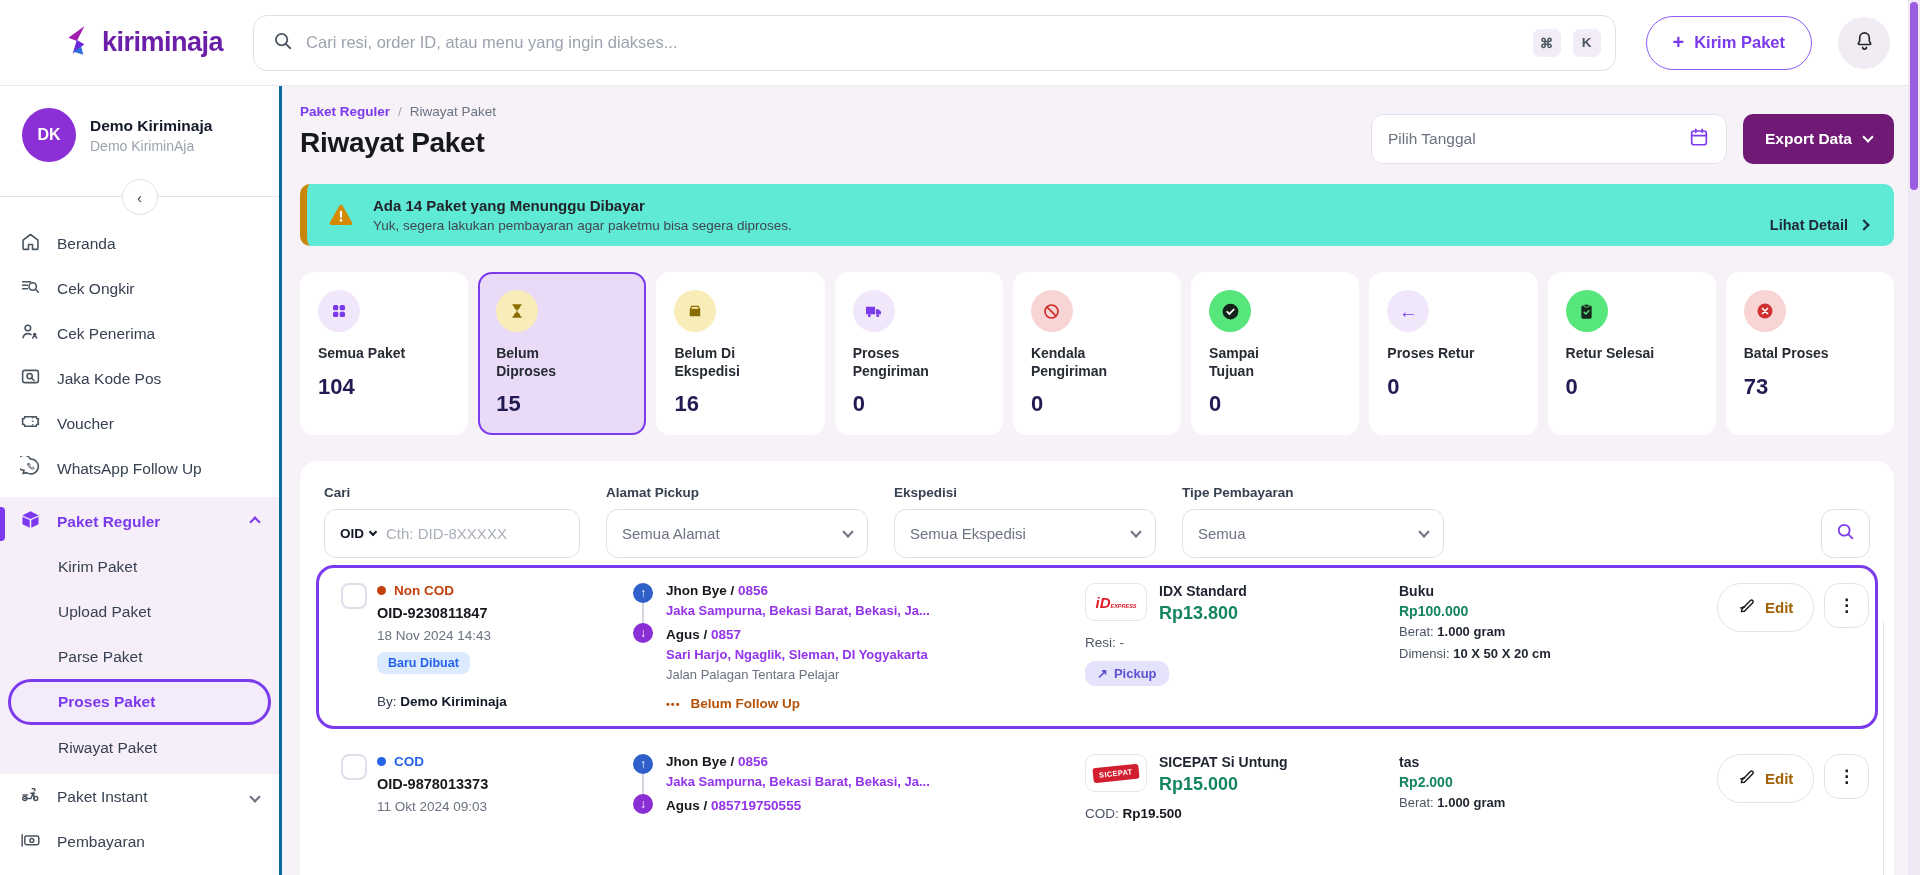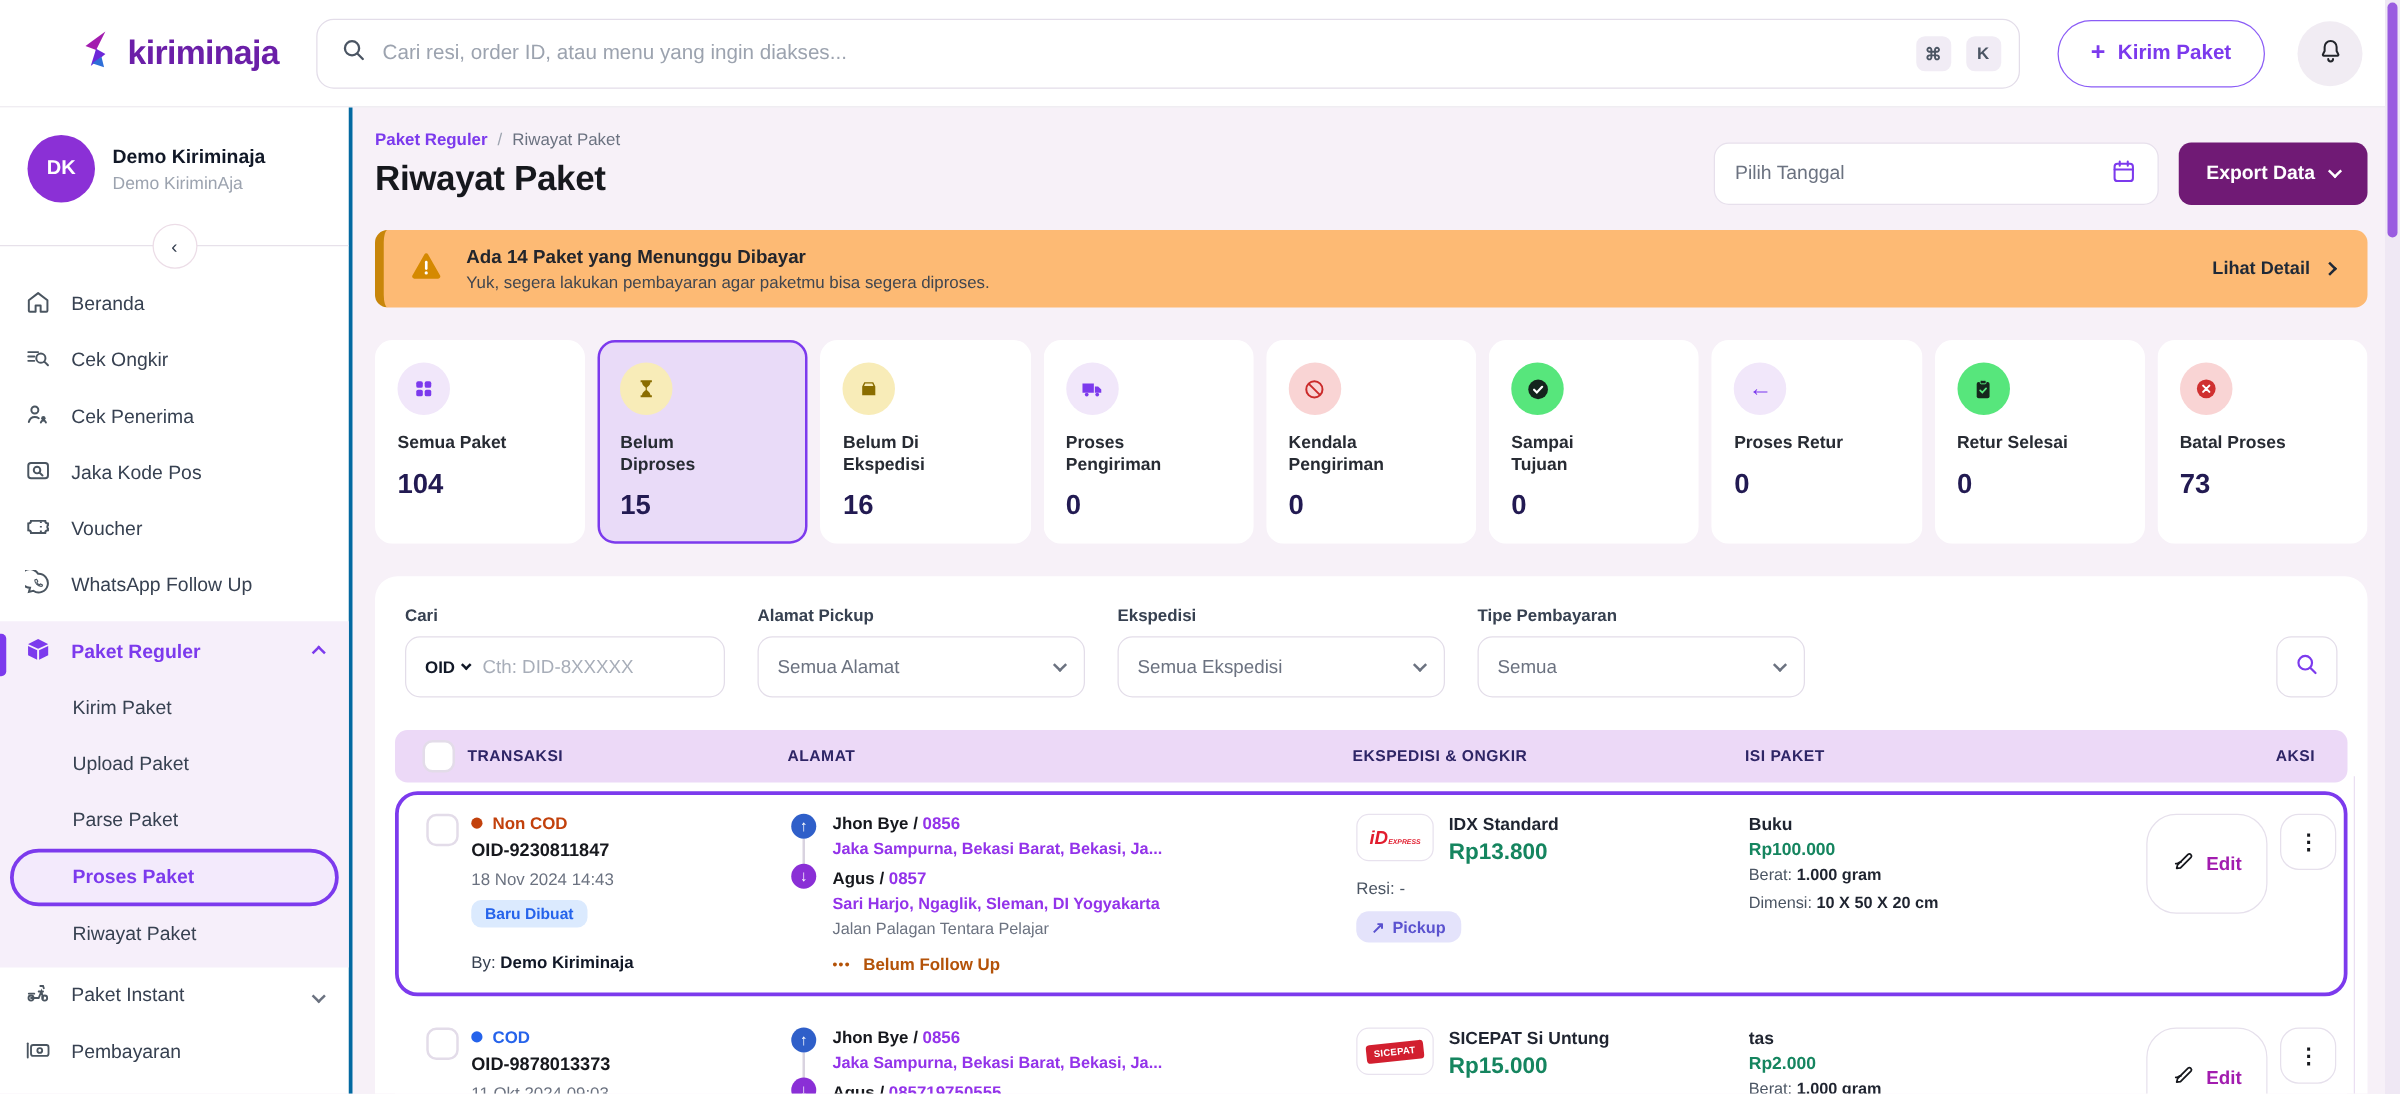--- a/index.html
+++ b/index.html
@@ -40,21 +40,21 @@
   .crumbs { font-size:13.5px; display:flex; gap:8px; }
   .crumb-parent { color:#7c3aed; font-weight:700; cursor:pointer; }
   .crumb-sep { color:#9ca3af; }
   .crumb-cur { color:#6b7280; }
   .page-title { font-size:28px; font-weight:800; color:#16181d; margin-top:8px; letter-spacing:-0.3px; }
   .head-right { display:flex; gap:16px; align-items:center; margin-top:10px; }
   .date-input { width:356px; height:50px; background:#fff; border:1.5px solid #e7e0ec; border-radius:12px; display:flex; align-items:center; padding:0 16px; gap:10px; }
   .date-input input { flex:1; border:none; outline:none; font-size:15.5px; color:#374151; background:transparent; font-family:inherit; }
   .date-input input::placeholder { color:#6b7280; }
   .btn-export { height:50px; background:#701a75; border:none; color:#fff; font-size:15.5px; font-weight:700; border-radius:10px; padding:0 22px; display:flex; align-items:center; gap:12px; cursor:pointer; font-family:inherit; }
-  .banner { margin-top:20px; background:#fdba74; border-left:7px solid #c8860a; border-radius:10px; padding:13px 26px 13px 20px; display:flex; align-items:center; gap:18px; }
+  .banner { margin-top:20px; background:#5eead4; border-left:7px solid #c8860a; border-radius:10px; padding:13px 26px 13px 20px; display:flex; align-items:flex-end; gap:18px; }
   .banner-title { font-size:15px; font-weight:700; color:#22252c; }
   .banner-sub { font-size:13.5px; color:#41464f; margin-top:4px; }
   .banner-action { margin-left:auto; display:flex; align-items:center; gap:12px; font-size:14.5px; font-weight:700; color:#1f2937; cursor:pointer; }
   .cards { display:flex; gap:10px; margin-top:26px; }
   .scard { flex:1; background:#fff; border:2px solid transparent; border-radius:14px; padding:16px 14px 16px 16px; cursor:pointer; min-height:146px; }
   .scard.selected { background:#e9dbf8; border-color:#7c3aed; }
   .icircle { width:42px; height:42px; border-radius:50%; display:flex; align-items:center; justify-content:center; }
   .ic-purple { background:#f1e7fa; color:#7c3aed; }
   .ic-yellow { background:#f8ecb8; color:#8a6d00; }
   .ic-red { background:#f9d4d4; color:#cb2a2a; }
@@ -114,21 +114,21 @@
   .courier-price { font-size:18px; font-weight:800; color:#15855f; margin-top:4px; }
   .resi-line { font-size:13.5px; color:#4b5563; margin-top:11px; }
   .cod-line { font-size:13.5px; color:#4b5563; margin-top:11px; }
   .cod-line b { color:#16181d; }
   .badge-pickup { display:inline-flex; align-items:center; gap:6px; background:#e4e3fb; color:#5a52cf; font-size:13px; font-weight:700; padding:5px 12px; border-radius:10px; margin-top:11px; cursor:pointer; }
   .isi-name { font-size:14px; font-weight:800; color:#1f2430; }
   .isi-price { font-size:14px; font-weight:800; color:#15855f; margin-top:4px; }
   .isi-line { font-size:13px; color:#4b5563; margin-top:4px; max-width:174px; line-height:1.4; }
   .isi-line b { color:#1f2430; }
   .aksi-wrap { display:flex; gap:10px; align-items:flex-start; }
-  .btn-edit { display:flex; align-items:center; gap:9px; border:1.5px solid #e6e0ec; background:#fff; border-radius:24px; padding:28px 20px; font-size:15px; font-weight:700; color:#a21caf; cursor:pointer; font-family:inherit; }
+  .btn-edit { display:flex; align-items:center; gap:9px; border:1.5px solid #e6e0ec; background:#fff; border-radius:24px; padding:13px 20px; font-size:15px; font-weight:700; color:#a16207; cursor:pointer; font-family:inherit; }
   .btn-kebab { width:45px; height:45px; border:1.5px solid #e6e0ec; background:#fff; border-radius:15px; font-size:17px; font-weight:700; color:#16181d; cursor:pointer; display:flex; align-items:center; justify-content:center; }
   .page-scrollbar { position:fixed; right:0; top:0; width:12px; height:875px; background:#efe8f4; }
   .page-scroll-thumb { position:absolute; top:2px; left:2px; width:8px; height:188px; border-radius:5px; background:#9a5ce0; }
 </style>
 </head>
 <body>
 
 <header class="topbar">
   <div class="logo">
     <span>
@@ -453,30 +453,20 @@
         <div class="f-search-btn">
           <span>
             <svg width="21" height="21" viewBox="0 0 24 24" fill="none" stroke="#7c3aed" stroke-width="2" stroke-linecap="round">
                 <circle cx="10.5" cy="10.5" r="6.2"></circle>
                 <path d="m15.3 15.3 4.6 4.6"></path>
               </svg>
           </span>
         </div>
       </div>
 
-      <div class="thead">
-        <div class="col-check">
-            <div class="checkbox"></div>
-          </div>
-        <div class="col-trans">TRANSAKSI</div>
-        <div class="col-alamat">ALAMAT</div>
-        <div class="col-eksp">EKSPEDISI &amp; ONGKIR</div>
-        <div class="col-isi">ISI PAKET</div>
-        <div class="col-aksi">AKSI</div>
-      </div>
 
       <div class="trow selected">
         <div class="col-check">
             <div class="checkbox"></div>
           </div>
         <div class="col-trans">
           <div class="pay-line pay-noncod">
               <span class="dot"></span>
               <span>Non COD</span>
             </div>

